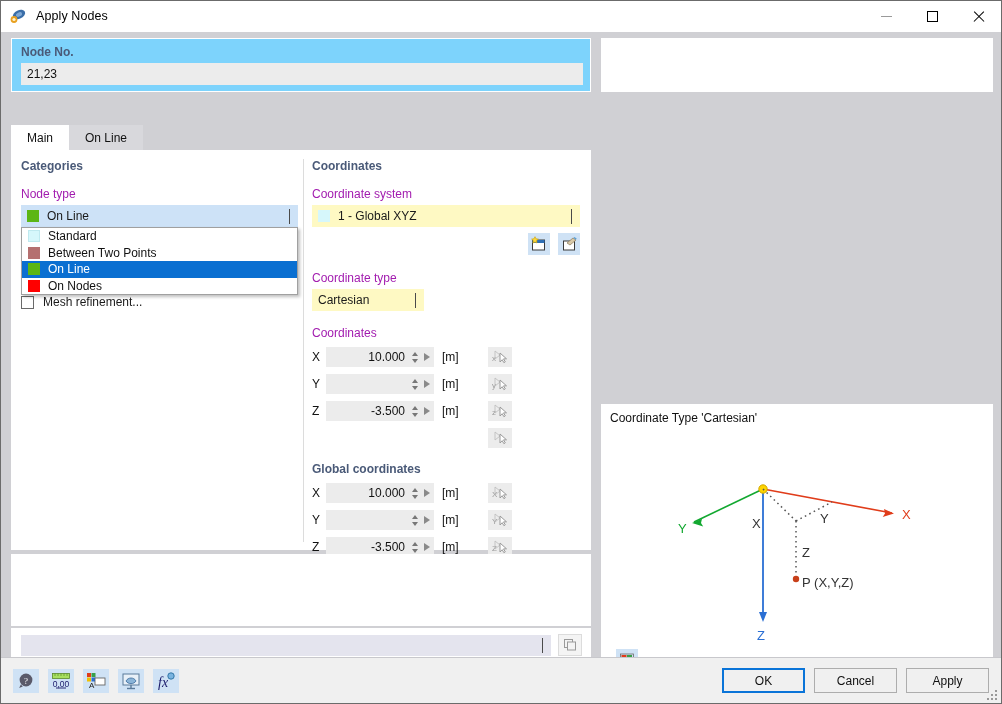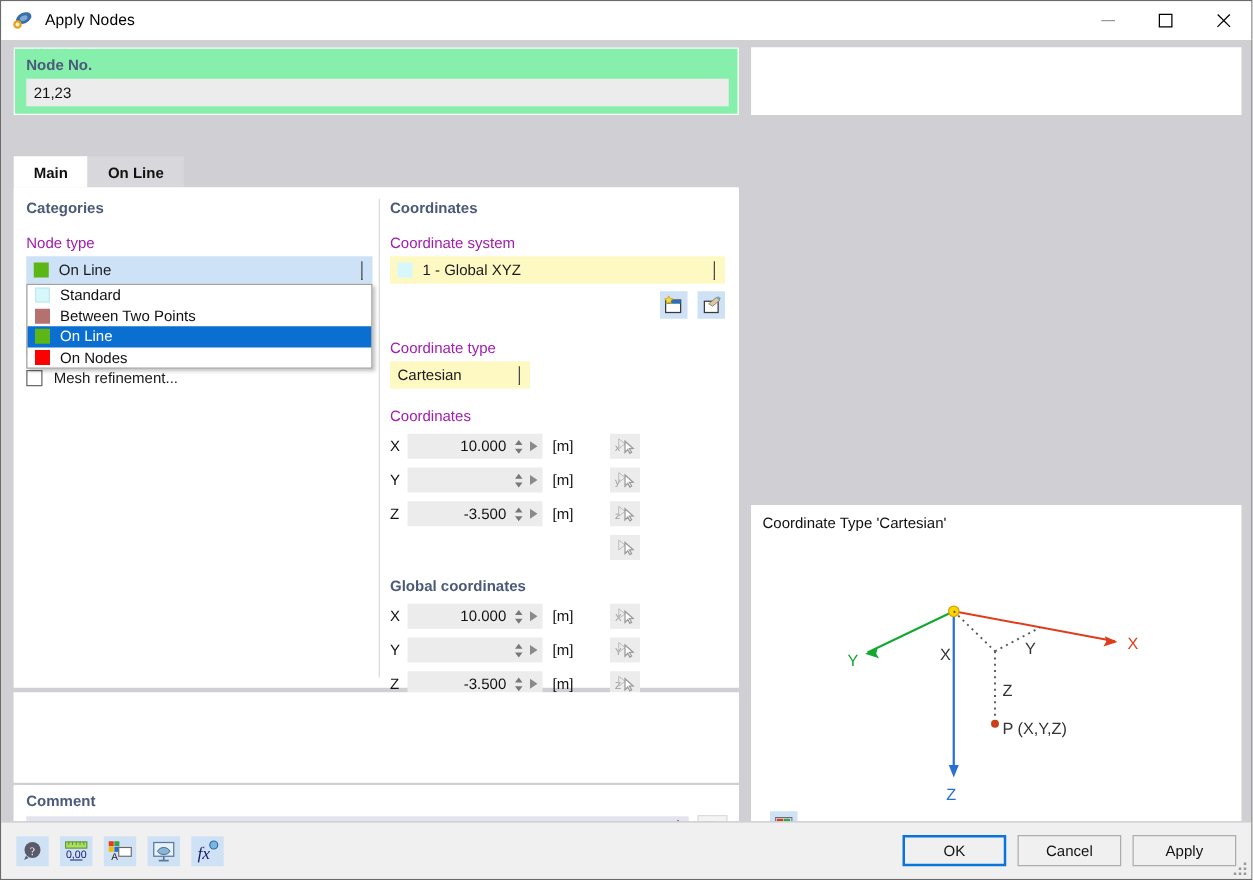--- a/index.html
+++ b/index.html
@@ -55,21 +55,21 @@
   .dlg-body {
     flex: 1; position: relative;
     background: #d0d0d4;
     padding: 0;
   }
 
   
   .nodeno-box {
     position: absolute; left: 10px; top: 6px;
     width: 580px; height: 54px;
-    background: #86efac;
+    background: #7dd3fc;
     border: 1px solid #ffffff;
     padding: 6px 9px 0 9px;
   }
   .grouplabel {
     color: #4a5a78; font-size: 12px; font-weight: bold; margin-bottom: 4px;
   }
   .nodeno-input {
     width: 562px; height: 22px;
     background: #ececec; border: none;
     display: flex; align-items: center;
@@ -87,21 +87,20 @@
   .tabstrip {
     position: absolute; left: 10px; top: 93px;
     width: 982px; height: 25px;
     display: flex; align-items: flex-end;
   }
   .tab {
     height: 25px; padding: 0 16px;
     display: flex; align-items: center; justify-content: center;
     font-size: 12px; color: #111;
     background: #d8d8dc;
-    font-weight: bold;
   }
   .tab.active { background: #ffffff; }
 
   
   .panel-main {
     position: absolute; left: 10px; top: 118px;
     width: 580px; height: 400px;
     background: #ffffff; border: 1px solid #ffffff; padding-left: 28px;
   }
   .cat-panel {
@@ -583,21 +582,20 @@
             <path d="M8 9l4 5-6 0z" fill="#7a7a7a"></path>
             <path d="M10 9l2.3 2.3 1.7 3 1.4-.9-1.8-2.9 3-.1z" fill="#fff" stroke="#444" stroke-width=".8"></path>
           </svg>
         </span>
       </div>
     </div>
 
     <div class="emptybox"></div>
 
     <div class="comment-box">
-      <div class="grouplabel">Comment</div>
       <div class="comment-row">
         <div class="comment-input">
           <span style="flex:1; padding-left:6px;"></span>
           <span class="combo-caret"><span class="caret"></span></span>
         </div>
         <div class="comment-btn">
           <svg width="15" height="14" viewBox="0 0 15 14">
             <rect x="1.5" y="1.5" width="8" height="8" fill="#f4f4f4" stroke="#9a9a9a" stroke-width="1"></rect>
             <rect x="4.5" y="4" width="8" height="8" fill="#f4f4f4" stroke="#9a9a9a" stroke-width="1"></rect>
           </svg>

